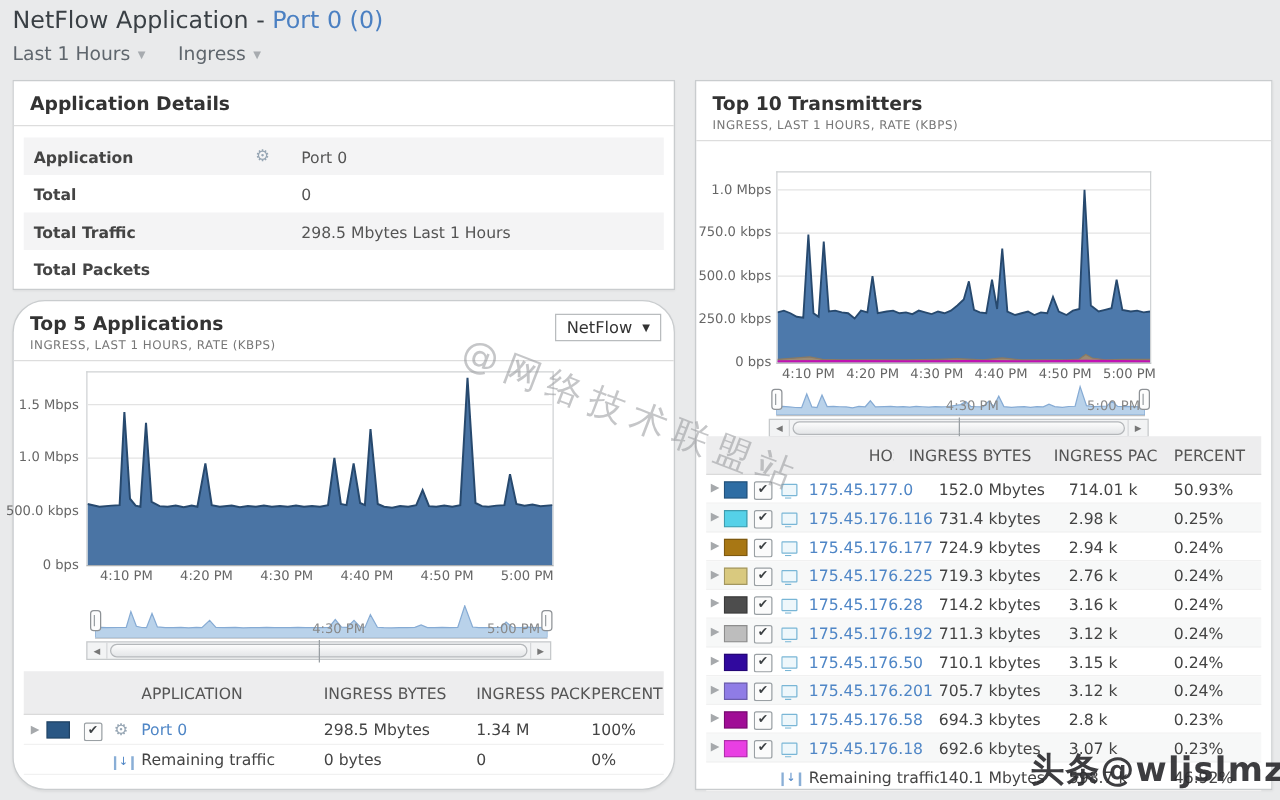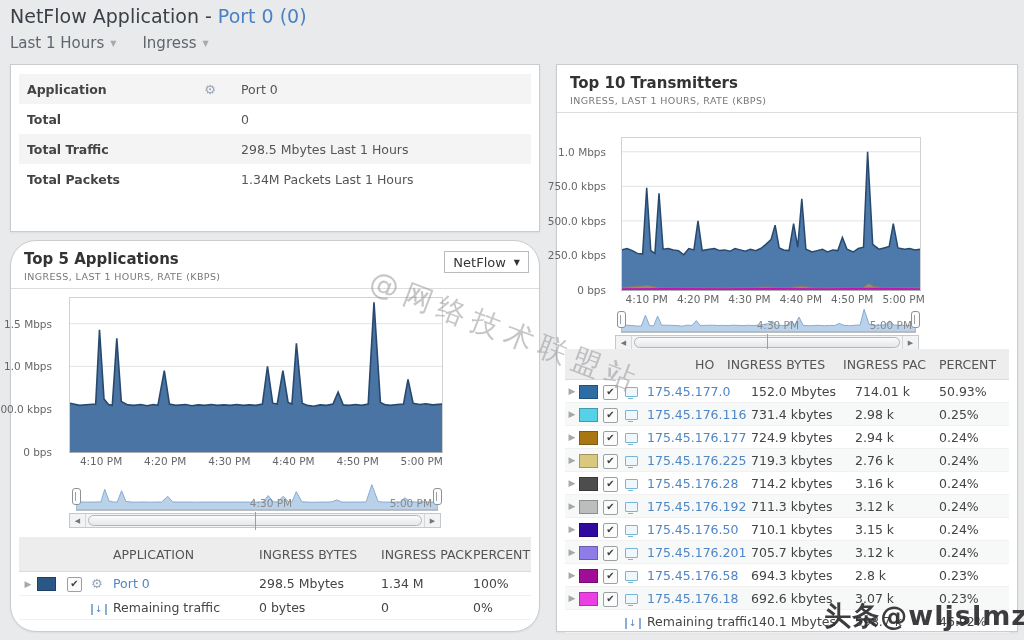--- a/index.html
+++ b/index.html
@@ -26,21 +26,21 @@
   .detail-row{display:grid;grid-template-columns:160px 62px 1fr;align-items:center;height:30px;font-size:12.5px;}
   .detail-row.alt{background:#f4f4f5;}
   .d-label{font-weight:bold;color:#444;padding-left:8px;}
   .d-gear{color:#97a6b4;font-size:13px;text-align:center;cursor:pointer;}
   .d-value{color:#555;}
 
   
   .plot{position:absolute;border:1px solid #cfd2d4;border-bottom-color:#aaaeb1;background:#fff;}
   .plot svg{display:block;}
   .ylabels{position:absolute;}
-  .ylab{position:absolute;right:11px;font-size:10.5px;color:#666;white-space:nowrap;}
+  .ylab{position:absolute;right:0;font-size:10.5px;color:#666;white-space:nowrap;}
   .xlabels{position:absolute;height:14px;}
   .xlab{position:absolute;width:56px;text-align:center;font-size:10.5px;color:#666;top:2px;}
   .scrub{position:absolute;}
   .scrub svg{display:block;border-bottom:1px solid #bcbfc2;}
   .scrub-label{position:absolute;bottom:1px;font-size:10.5px;color:#888;}
   .handle{position:absolute;width:7px;height:15px;background:#fdfdfd;border:1px solid #8e9296;border-radius:3px;top:50%;margin-top:-9px;cursor:ew-resize;}
   .handle::after{content:"";position:absolute;left:2px;top:3px;bottom:3px;width:1px;background:#9aa0a4;}
   .scrollbar{position:absolute;height:15px;background:#f2f3f4;border:1px solid #c6c9cb;display:flex;box-sizing:border-box;}
   .sb-btn{width:15px;display:flex;align-items:center;justify-content:center;font-size:7px;color:#777;cursor:pointer;}
   .sb-btn.l{border-right:1px solid #d5d7d9;}
@@ -94,40 +94,40 @@
         <span class="caret">▼</span>
       </span>
       <span class="filter">
         <span>Ingress</span>
         <span class="caret">▼</span>
       </span>
     </div>
   </div>
 
   <section class="panel" style="left:10px;top:64px;width:528px;height:166px;">
+    <h2 class="hdr-line" style="padding-bottom:8px;">Application Details</h2>
     <div id="detail-rows">
         <div class="detail-row alt">
           <div class="d-label">Application</div>
           <div class="d-gear">⚙</div>
           <div class="d-value">Port 0</div>
         </div>
         <div class="detail-row">
           <div class="d-label">Total</div>
           <div class="d-gear"></div>
           <div class="d-value">0</div>
         </div>
         <div class="detail-row alt">
           <div class="d-label">Total Traffic</div>
           <div class="d-gear"></div>
           <div class="d-value">298.5 Mbytes Last 1 Hours</div>
         </div>
         <div class="detail-row">
           <div class="d-label">Total Packets</div>
           <div class="d-gear"></div>
-          <div class="d-value">1.34M Packets  Last 1 Hours</div>
         </div>
       </div>
   </section>
 
   <section class="panel" style="left:10px;top:240px;width:528px;height:390px;border-radius:26px;">
     <h2>Top 5 Applications</h2>
     <div class="sub hdr-line">INGRESS, LAST 1 HOURS, RATE (KBPS)</div>
     <div class="dropdown">
       <span>NetFlow</span>
       <span class="dcaret">▼</span>

